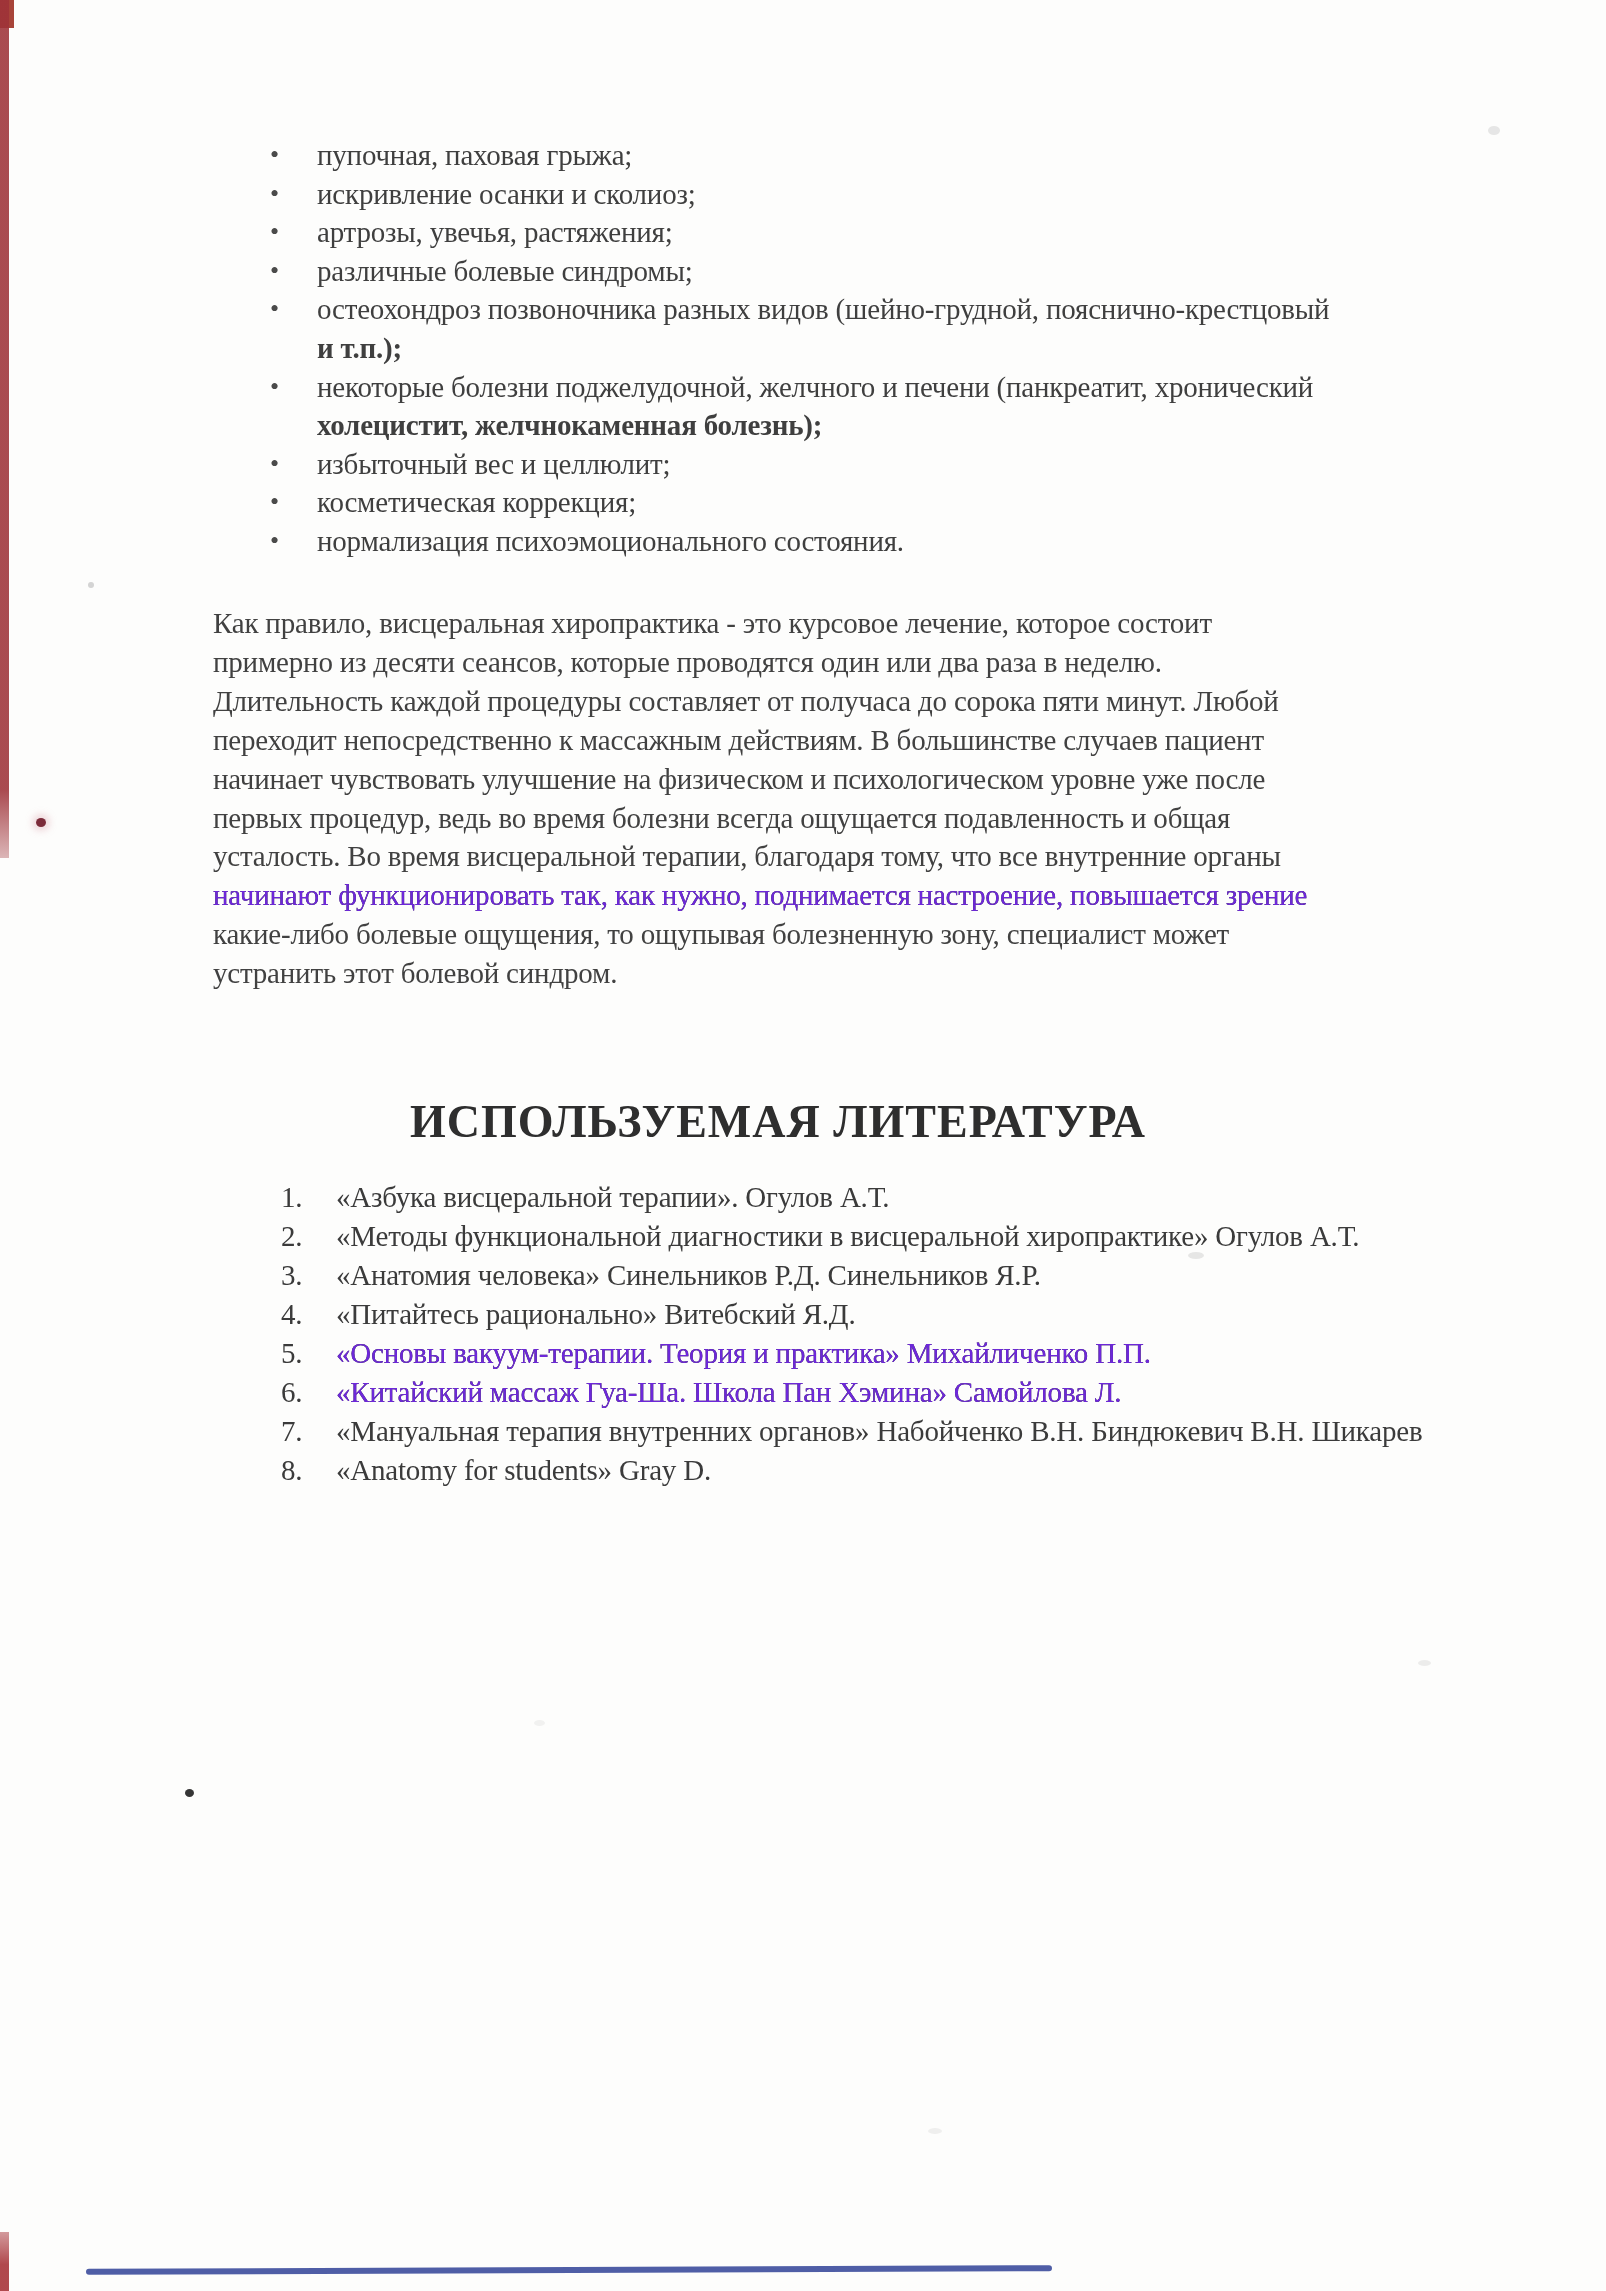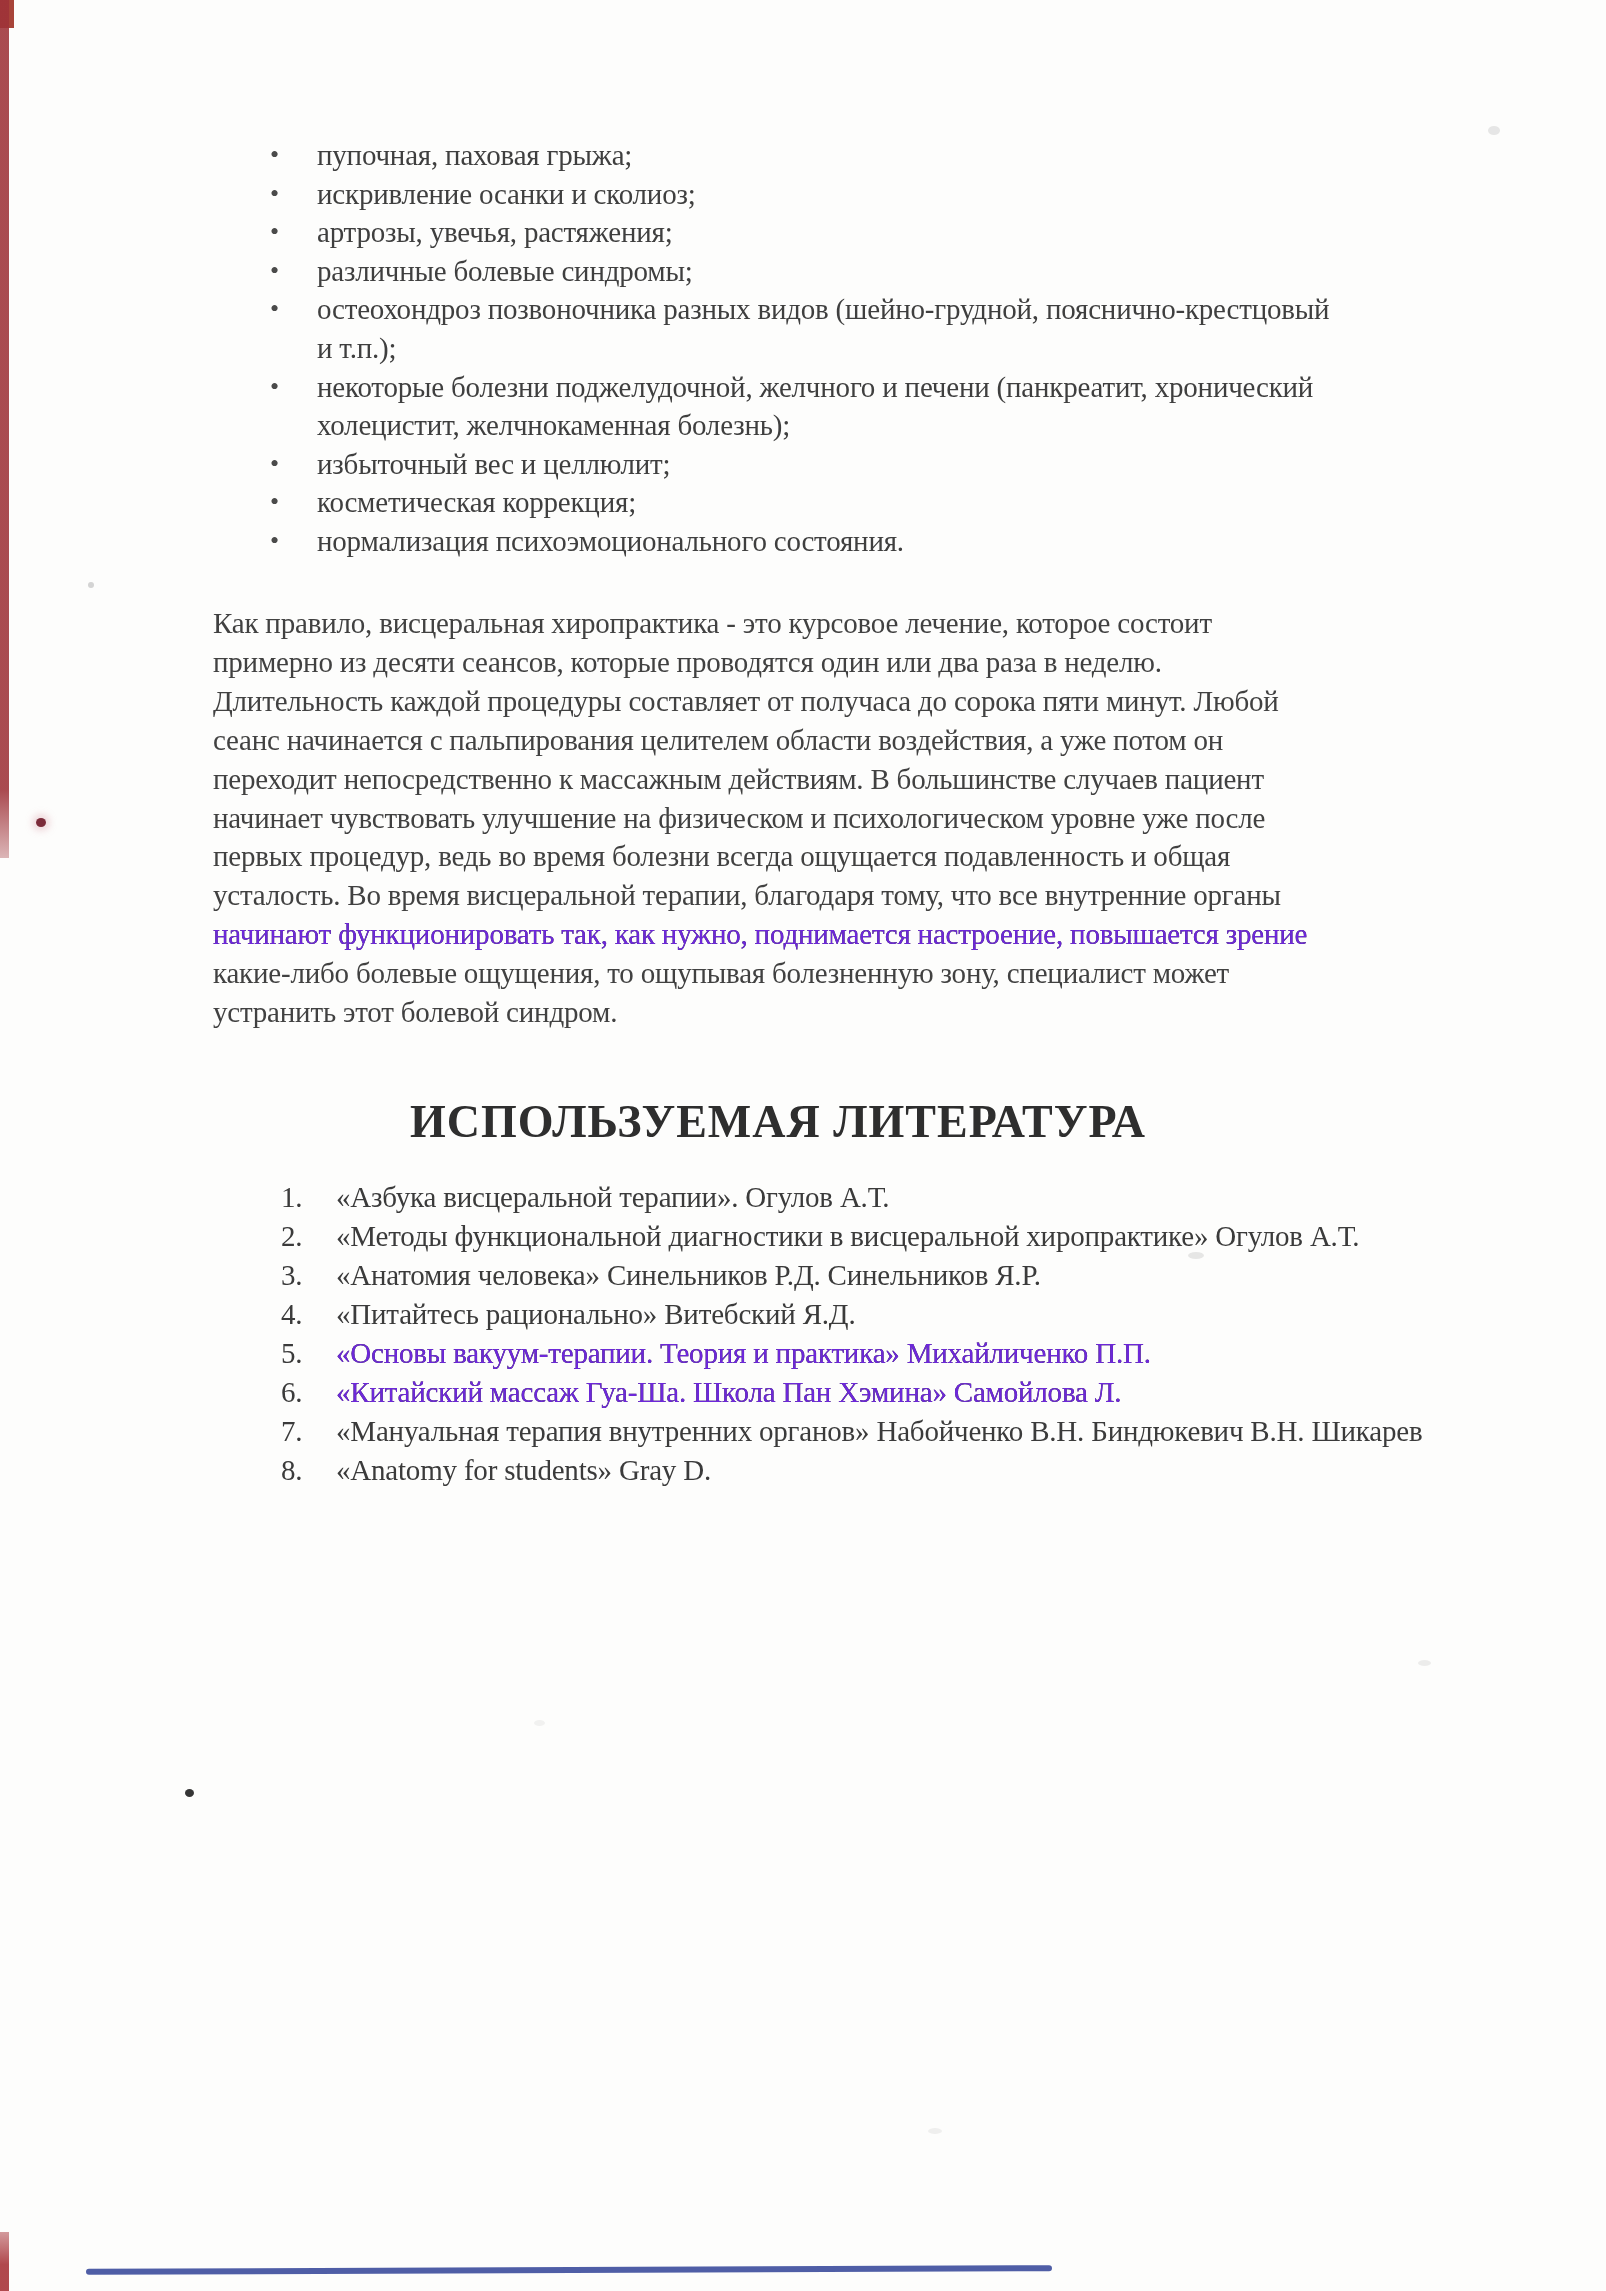--- a/index.html
+++ b/index.html
@@ -12,21 +12,21 @@
     color:#3f3f3f;
   }
   
   .bullets{
     position:absolute;left:268px;top:136px;width:1300px;
     font-size:29px;line-height:38.6px;white-space:nowrap;
     letter-spacing:-0.2px;
   }
   .b-line{position:relative;}
   .b-first{padding-left:49px;}
-  .b-cont{padding-left:49px;}
+  .b-cont{padding-left:49px;font-weight:bold;}
   .b-marker{
     position:absolute;left:2px;top:0;
     font-size:26px;color:#4a4a4a;
   }
   .para{
     position:absolute;left:213px;top:604px;width:1340px;
     font-size:29px;line-height:38.9px;white-space:nowrap;
     letter-spacing:-0.2px;color:#414141;
   }
   .dark{color:#6d28d9;text-shadow:0 0 .5px #2a2a2a;}
@@ -93,21 +93,20 @@
     <div class="b-line b-cont"><span>холецистит, желчнокаменная болезнь);</span></div>
     <div class="b-line b-first"><span class="b-marker">•</span><span>избыточный вес и целлюлит;</span></div>
     <div class="b-line b-first"><span class="b-marker">•</span><span>косметическая коррекция;</span></div>
     <div class="b-line b-first"><span class="b-marker">•</span><span>нормализация психоэмоционального состояния.</span></div>
   </div>
 
   <div class="para">
     <div class="p-line">Как правило, висцеральная хиропрактика - это курсовое лечение, которое состоит</div>
     <div class="p-line">примерно из десяти сеансов, которые проводятся один или два раза в неделю.</div>
     <div class="p-line">Длительность каждой процедуры составляет от получаса до сорока пяти минут. Любой</div>
-    <div class="p-line">сеанс начинается с пальпирования целителем области воздействия, а уже потом он</div>
     <div class="p-line">переходит непосредственно к массажным действиям. В большинстве случаев пациент</div>
     <div class="p-line">начинает чувствовать улучшение на физическом и психологическом уровне уже после</div>
     <div class="p-line">первых  процедур, ведь во время болезни всегда ощущается подавленность и общая</div>
     <div class="p-line">усталость. Во время висцеральной терапии, благодаря тому, что все внутренние органы</div>
     <div class="p-line dark">начинают функционировать так, как нужно, поднимается настроение, повышается зрение</div>
     <div class="p-line">какие-либо болевые ощущения, то ощупывая болезненную зону, специалист может</div>
     <div class="p-line">устранить этот болевой синдром.</div>
   </div>
 
   <div class="heading">ИСПОЛЬЗУЕМАЯ ЛИТЕРАТУРА</div>

